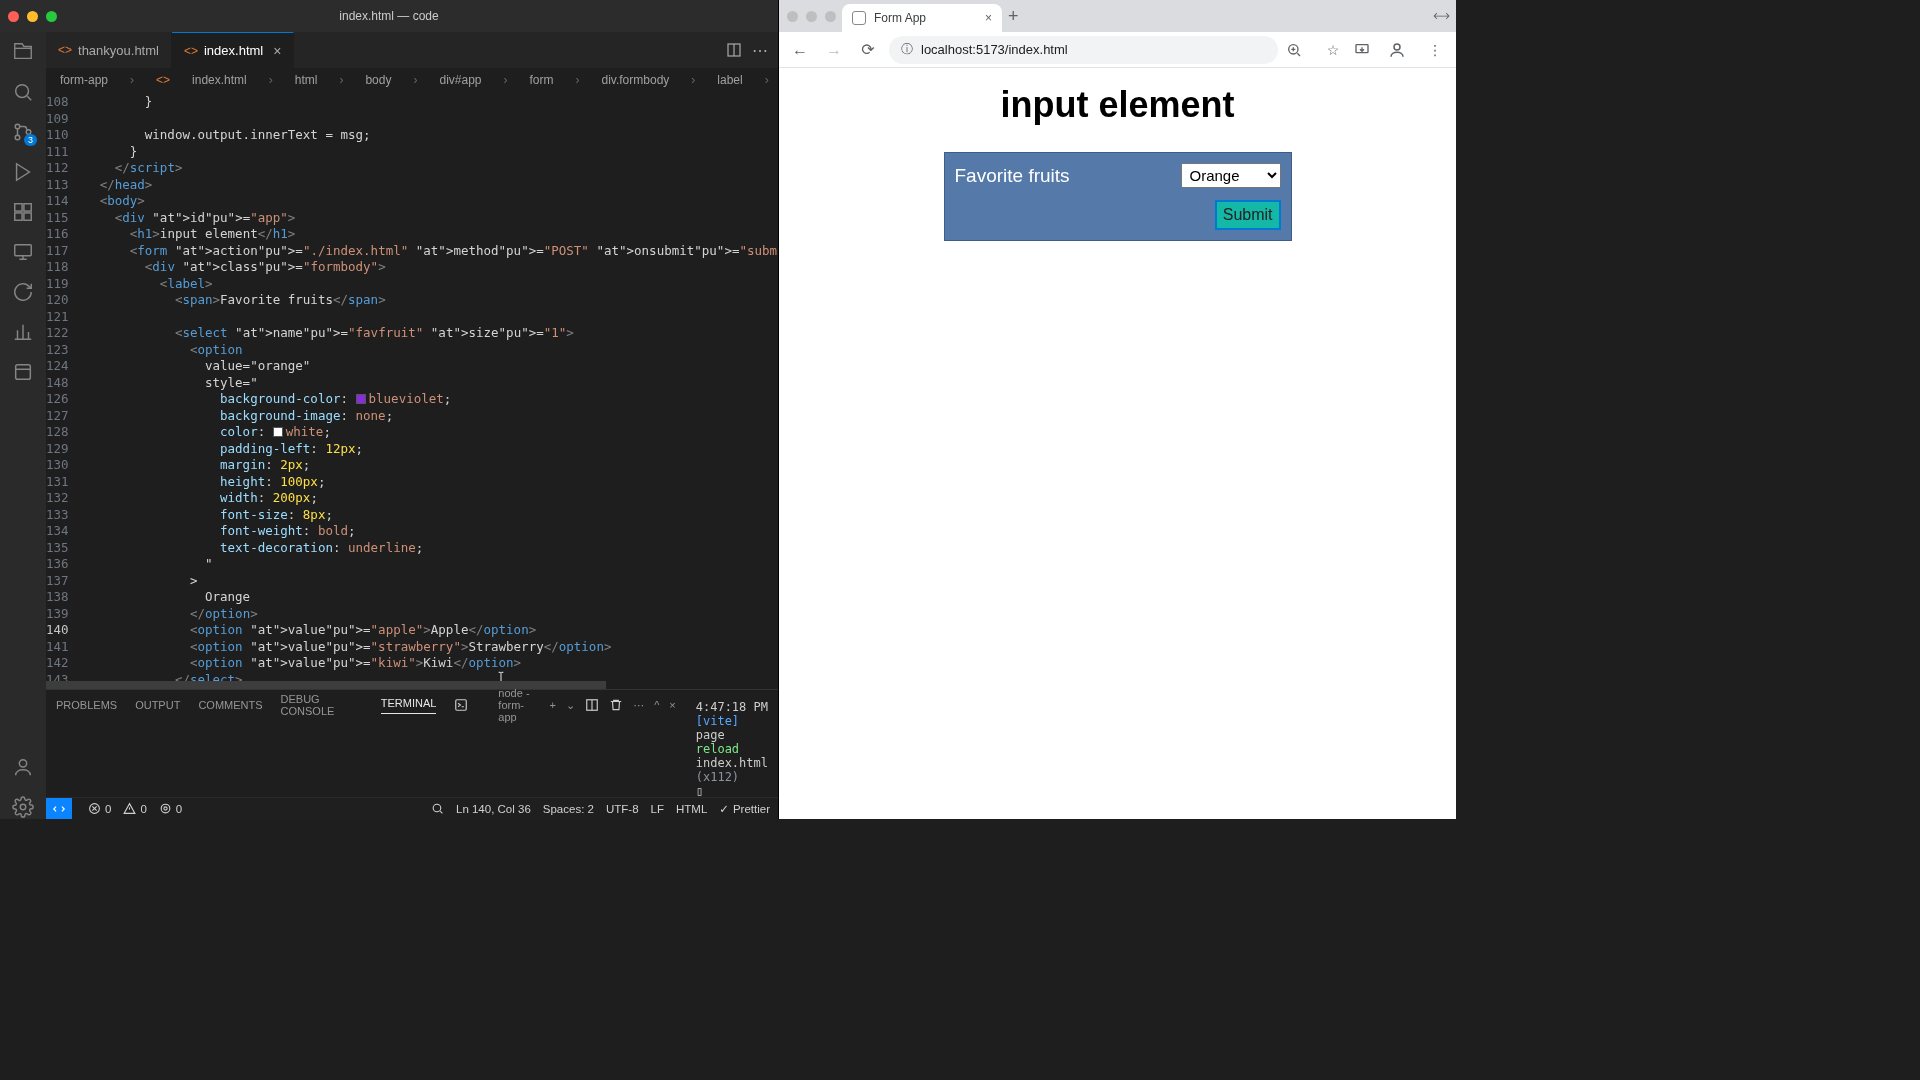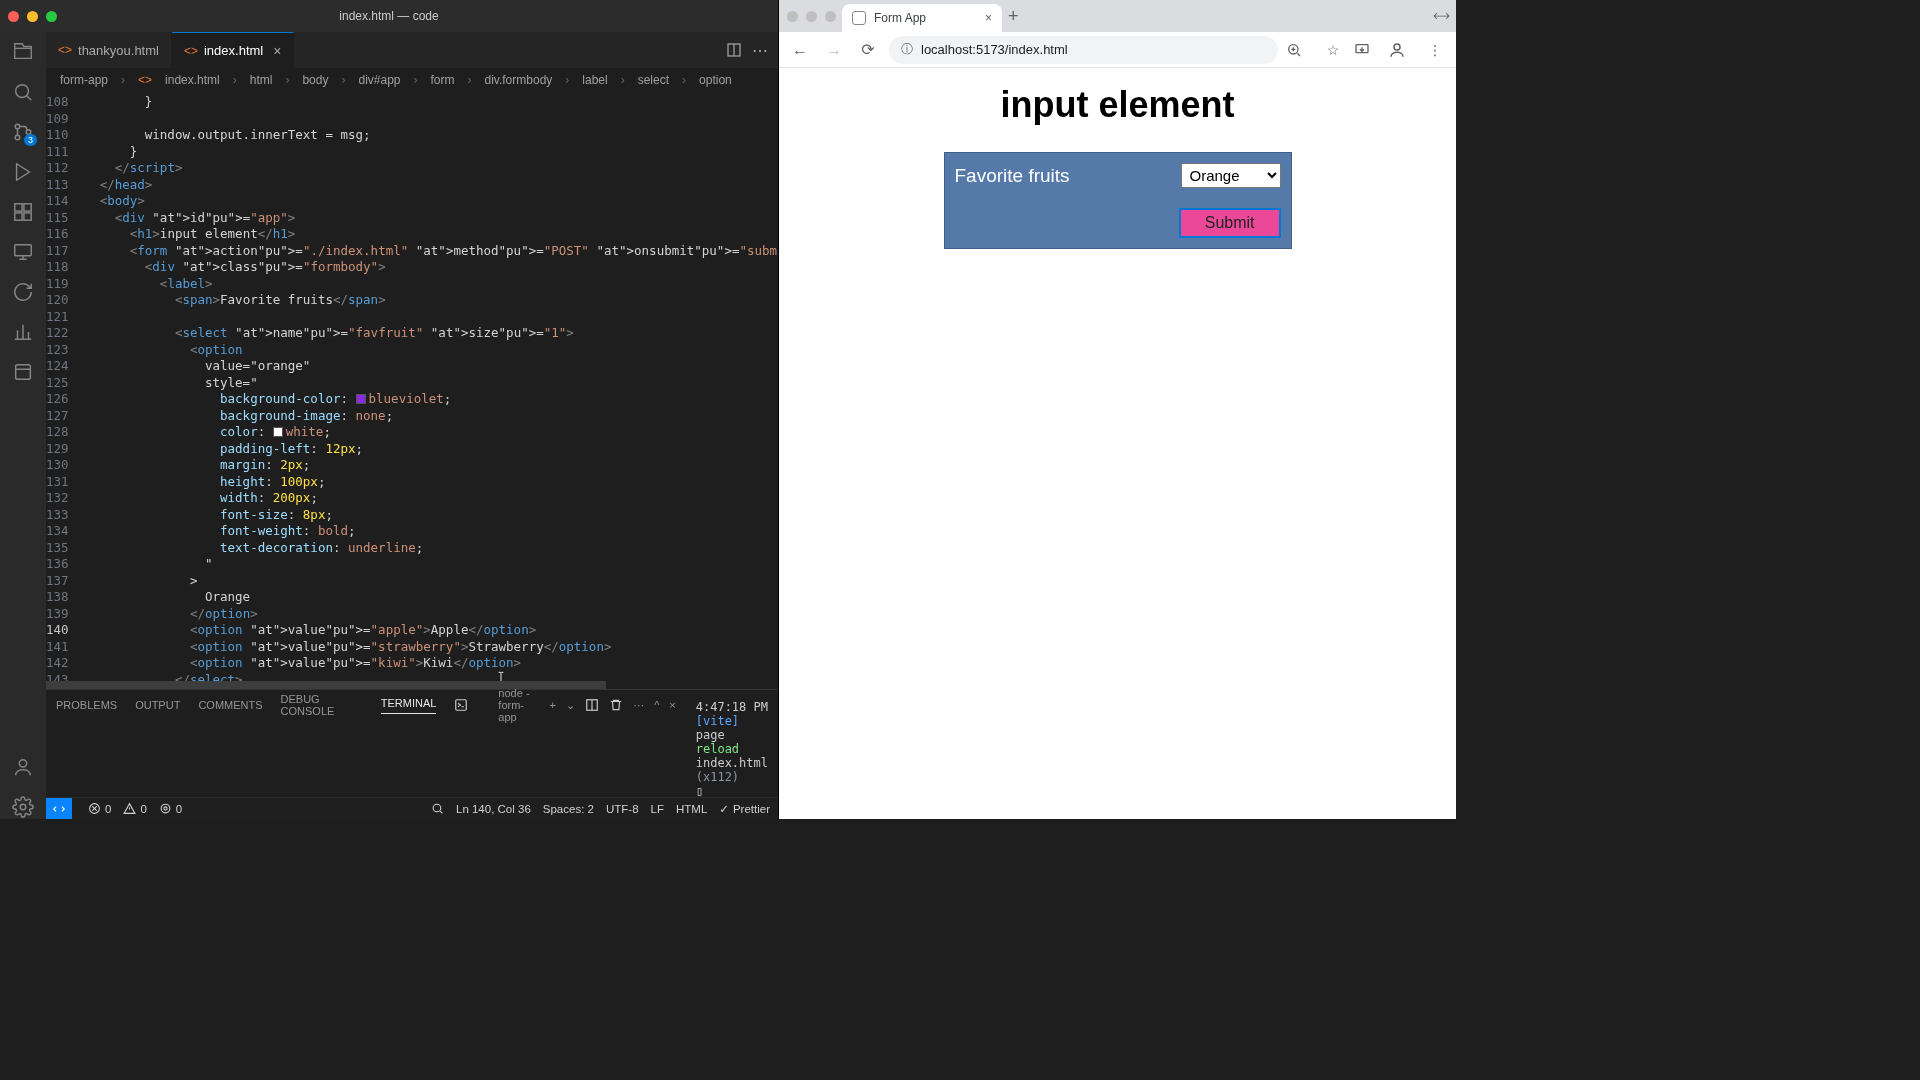--- a/index.html
+++ b/index.html
@@ -77,21 +77,21 @@
   .tabs .right-icons { margin-left: auto; display: flex; align-items: center; gap: 10px; padding: 0 10px; color: #aaa; }
 
   .breadcrumbs {
     height: 24px;
     background: #1e1e1e;
     display: flex;
     align-items: center;
     font-size: 12px;
     color: #a0a0a0;
     padding: 0 14px;
-    gap: 13px;
+    gap: 22px;
     white-space: nowrap;
     overflow: hidden;
   }
   .breadcrumbs .sep { color: #666; }
 
   .editor {
     flex: 1;
     display: flex;
     background: #1e1e1e;
     font-family: Menlo, Consolas, monospace;
@@ -277,26 +277,25 @@
   }
   .formrow { display: flex; align-items: center; justify-content: space-between; }
   .formrow .lbl { color: #fff; font-size: 19px; }
   .formrow select {
     font-size: 15px;
     padding: 2px 4px;
     min-width: 100px;
   }
   .submit-row { text-align: right; margin-top: 12px; }
   .submit-row button {
-    background: #ec4899;
+    background: #14b8a6;
     border: 2px solid #0078d4;
     color: #222;
     font-size: 16px;
-    padding: 4px 24px;
-    margin-top: 8px;
+    padding: 4px 6px;
   }
 
   svg { display: block; }
 </style>
 </head>
 <body>
 
 <div class="vscode">
 
   <div class="titlebar">
@@ -441,21 +440,21 @@
             <div class="ln">115</div>
             <div class="ln">116</div>
             <div class="ln">117</div>
             <div class="ln">118</div>
             <div class="ln">119</div>
             <div class="ln">120</div>
             <div class="ln">121</div>
             <div class="ln">122</div>
             <div class="ln">123</div>
             <div class="ln">124</div>
-            <div class="ln">125</div>
+            <div class="ln">148</div>
             <div class="ln">126</div>
             <div class="ln">127</div>
             <div class="ln">128</div>
             <div class="ln">129</div>
             <div class="ln">130</div>
             <div class="ln">131</div>
             <div class="ln">132</div>
             <div class="ln">133</div>
             <div class="ln">134</div>
             <div class="ln">135</div>

